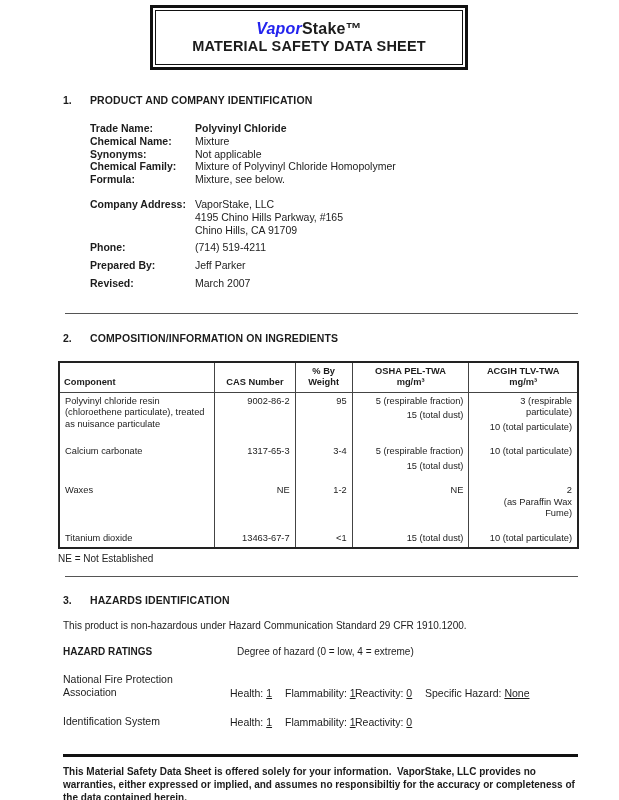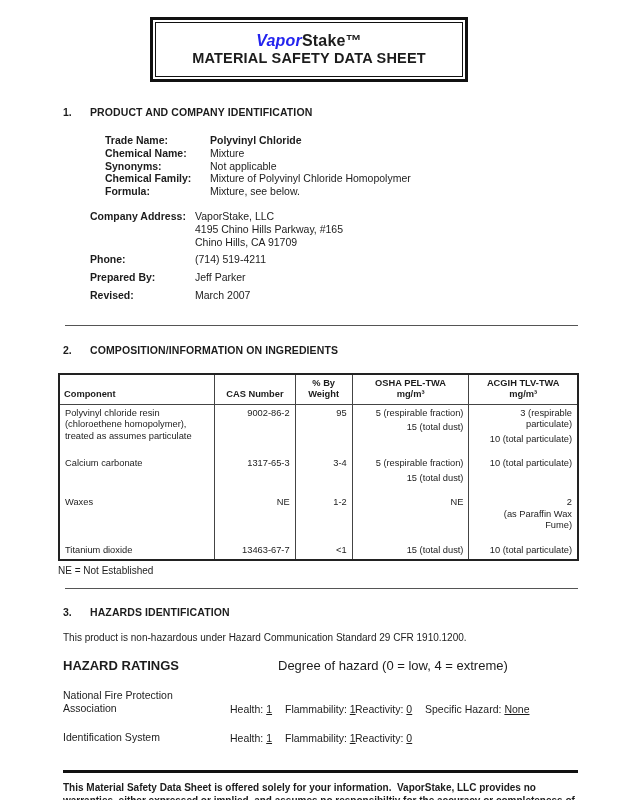--- a/index.html
+++ b/index.html
@@ -1,36 +1,36 @@
 <!DOCTYPE html>
 <html><head>
 <meta charset="utf-8">
 <style>
   * { margin: 0; padding: 0; box-sizing: border-box; }
   html, body { background: #ffffff; }
   body { width: 619px; height: 800px; font-family: "Liberation Sans", sans-serif; color: #1c1c1c; }
-  .page { width: 619px; height: 800px; padding: 17px 41px 0 63px; position: relative; background: #fff; }
+  .page { width: 619px; height: 800px; padding: 5px 41px 0 63px; position: relative; background: #fff; }
 
   
   .title-box-outer { width: 318px; margin-left: 87px; border: 3px solid #111; padding: 2px; }
   .title-box-inner { border: 1px solid #111; text-align: center; padding: 9px 4px 10px; }
   .brand-line { font-size: 16px; font-weight: bold; letter-spacing: 0.2px; }
   .brand-vapor { font-style: italic; }
   .doc-title { font-size: 14.5px; font-weight: bold; letter-spacing: 0.2px; }
 
   
   .section-heading { display: flex; font-weight: bold; font-size: 10.5px; }
   .sec-num { width: 27px; flex: 0 0 27px; }
   .sec-title { letter-spacing: 0.1px; }
   .sh1 { margin-top: 24px; }
   .sh2 { margin-top: 18px; }
   .sh3 { margin-top: 17px; }
 
   
-  .field-grid { margin-left: 42px; margin-top: 16px; display: grid; grid-template-columns: 105px auto; font-size: 10.5px; line-height: 12.8px; }
+  .field-grid { margin-left: 27px; margin-top: 16px; display: grid; grid-template-columns: 105px auto; font-size: 10.5px; line-height: 12.8px; }
   .field-grid .flabel { font-weight: bold; }
   .bold-val { font-weight: bold; }
   .addr-grid { margin-left: 27px; margin-top: 12px; display: grid; grid-template-columns: 105px auto; font-size: 10.5px; line-height: 12.8px; }
   .addr-grid .flabel { font-weight: bold; }
   .kv-row { margin-left: 27px; margin-top: 5px; display: grid; grid-template-columns: 105px auto; font-size: 10.5px; line-height: 12.8px; }
   .kv-row .flabel { font-weight: bold; }
 
   
   .rule-thin { border-top: 1px solid #555; width: 513px; margin-left: 2px; }
   .rt1 { margin-top: 23px; }
@@ -42,21 +42,21 @@
   table.comp th.th-left { text-align: left; }
   table.comp td { border-left: 1px solid #444; border-right: 1px solid #444; vertical-align: top; text-align: right; padding: 3px 5px 10px; line-height: 11.5px; }
   table.comp td.td-left { text-align: left; }
   table.comp tr.last td { padding-bottom: 3px; }
   .cell-line2 { margin-top: 3px; }
 
   .footnote { font-size: 10px; margin-top: 4px; margin-left: -5px; }
 
   
   .statement { margin-top: 14px; font-size: 10px; }
-  .ratings-head { display: flex; margin-top: 15px; font-size: 13px; gap: 41px; }
+  .ratings-head { display: flex; margin-top: 15px; font-size: 10px; }
   .ratings-label { font-weight: bold; width: 174px; flex: 0 0 174px; }
   .rating-row { display: flex; align-items: flex-end; margin-top: 16px; font-size: 10.5px; }
   .org { width: 167px; flex: 0 0 167px; line-height: 13px; }
   .rating-item { white-space: nowrap; }
   .ri-health { width: 55px; flex: 0 0 55px; }
   .ri-flam { width: 70px; flex: 0 0 70px; }
   .ri-react { width: 70px; flex: 0 0 70px; }
   .r-val { text-decoration: underline; }
 
   
@@ -146,21 +146,21 @@
           <div>mg/m³</div>
         </th>
         <th>
           <div>ACGIH TLV-TWA</div>
           <div>mg/m³</div>
         </th>
       </tr>
     </thead>
     <tbody>
       <tr>
-        <td class="td-left">Polyvinyl chloride resin (chloroethene homopolymer), treated as assumes particulate</td>
+        <td class="td-left">Polyvinyl chloride resin (chloroethene particulate), treated as nuisance particulate</td>
         <td>9002-86-2</td>
         <td>95</td>
         <td>
           <div>5 (respirable fraction)</div>
           <div class="cell-line2">15 (total dust)</div>
         </td>
         <td>
           <div>3 (respirable particulate)</div>
           <div class="cell-line2">10 (total particulate)</div>
         </td>

